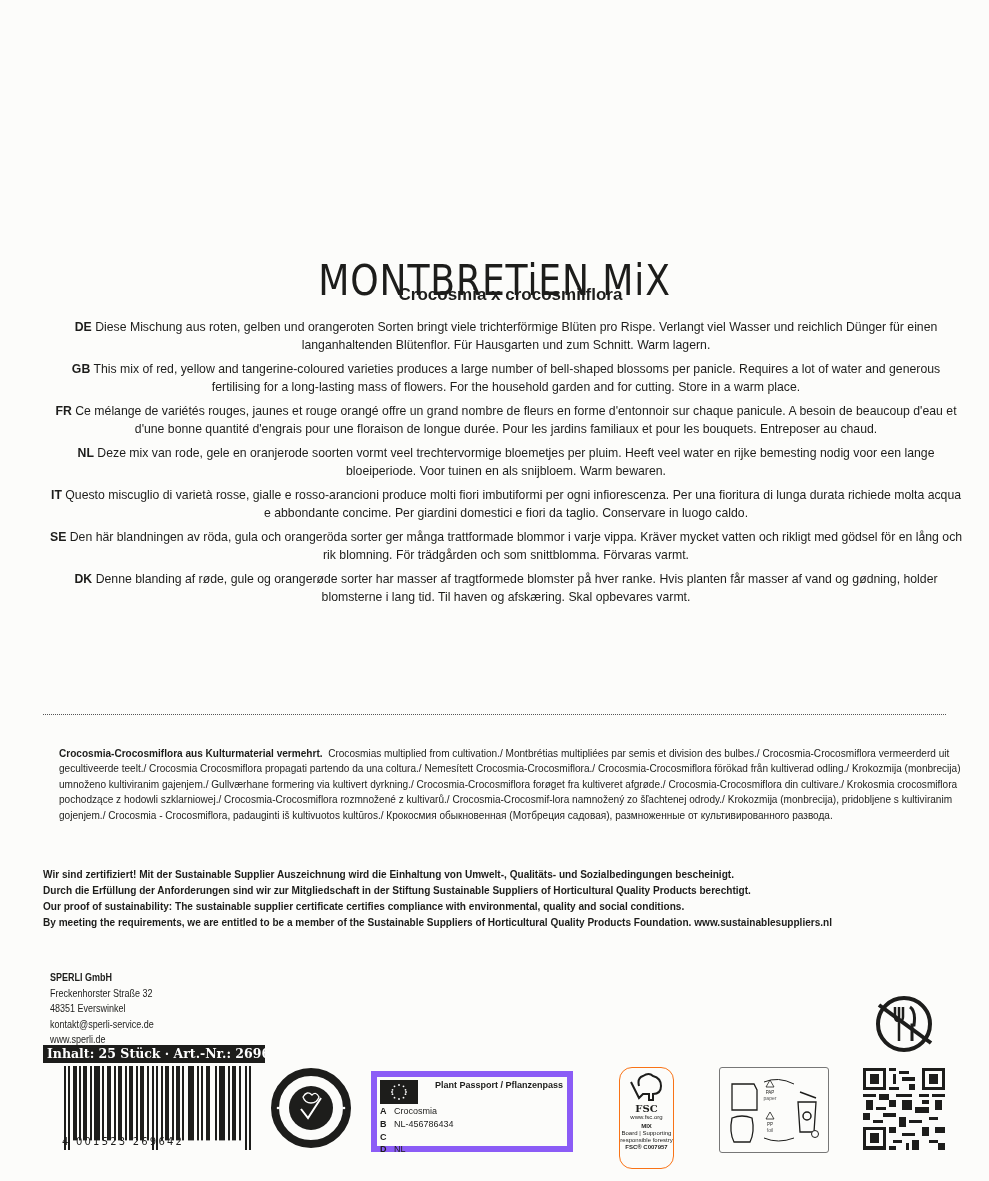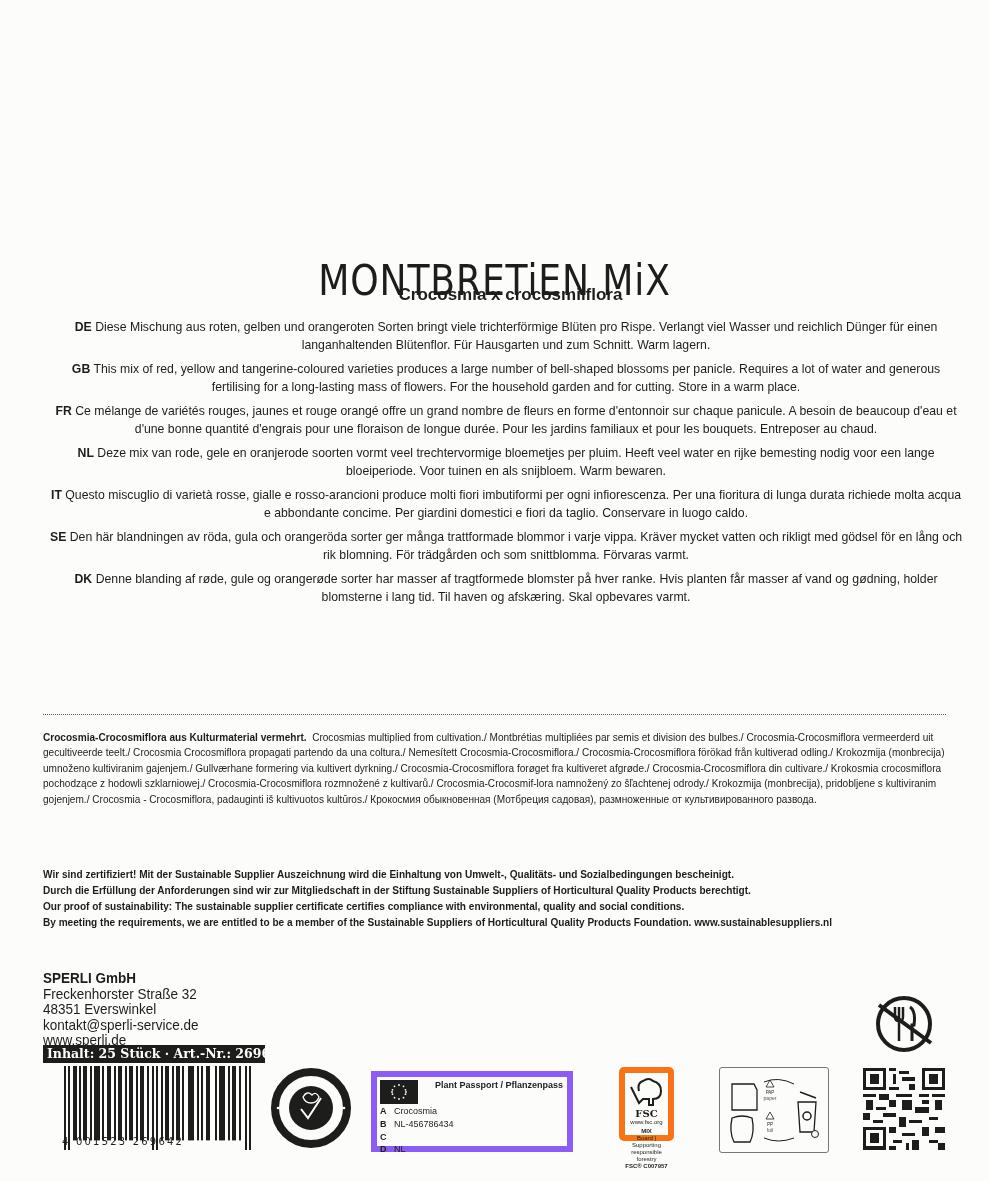--- a/index.html
+++ b/index.html
@@ -22,29 +22,29 @@
     margin: 0 0 7px 0; font-size: 13.2px; line-height: 17.5px;
     transform-origin: left top; transform: scaleX(0.93); width: 985px;
   }
   .desc b { font-weight: bold; }
   .dots {
     position: absolute; top: 714px; left: 43px; width: 903px; height: 0;
     border-top: 1px dotted #555;
   }
   .cult {
     position: absolute; top: 730px; left: 43px; width: 915px;
-    font-size: 11.2px; line-height: 15.4px; margin: 0;
+    font-size: 11.2px; line-height: 15.4px; margin: 16px;
   }
   .cult span.inner { display:block; transform-origin: left top; transform: scaleX(0.9); width: 1010px; }
   .cert {
     position: absolute; top: 866px; left: 43px; width: 930px;
     font-size: 11.2px; line-height: 16px; font-weight: bold;
   }
   .cert div { transform-origin: left top; transform: scaleX(0.9); width: 1030px; white-space: nowrap; }
-  .addr { position: absolute; top: 970px; left: 43px; font-size: 15px; line-height: 15.5px; }
+  .addr { position: absolute; top: 970px; left: 50px; font-size: 10px; line-height: 15.5px; }
   .addr div { transform-origin: left top; transform: scaleX(0.9); white-space: nowrap; }
   .addr .company { font-weight: bold; }
   .content-bar {
     position: absolute; top: 1045px; left: 43px; width: 222px; height: 18px;
     background: #1d1d1b; color: #fff; font-family: "DejaVu Serif", serif; font-weight: bold;
     font-size: 12.5px; line-height: 18px; padding-left: 4px; box-sizing: border-box; white-space: nowrap; overflow: hidden;
   }
   .barcode { position: absolute; top: 1066px; left: 64px; width: 195px; height: 84px; }
   .barcode-digits {
     position: absolute; top: 1136px; left: 62px; width: 200px;
@@ -168,21 +168,21 @@
       </g>
     </svg>
   </div>
   <div class="ph">Plant Passport / Pflanzenpass</div>
   <div class="row" style="top:29px"><b>A</b><span>Crocosmia</span></div>
   <div class="row" style="top:42px"><b>B</b><span>NL-456786434</span></div>
   <div class="row" style="top:55px"><b>C</b><span></span></div>
   <div class="row" style="top:67px"><b>D</b><span>NL</span></div>
 </div>
 
-<div class="logo" style="top:1067px;left:619px;width:55px;height:74px;border:6px solid #f97316;border-radius:5px;box-sizing:border-box;text-align:center;font-size:6px;line-height:7px;">
+<div class="logo" style="top:1067px;left:619px;width:55px;height:102px;border:1px solid #f97316;border-radius:13px;box-sizing:border-box;text-align:center;font-size:6px;line-height:7px;">
   <svg width="40" height="30" viewBox="0 0 40 30" style="margin-top:4px">
     <path d="M4 10 l8 16 l4 -4 h6 v6 h4 v-6 q8 0 8 -8 q0 -8 -8 -10 q-4 -4 -10 0 q-6 2 -4 10" fill="none" stroke="#1d1d1b" stroke-width="2"></path>
   </svg>
   <div style="font-family:'DejaVu Serif',serif;font-size:10px;line-height:10px;font-weight:bold">FSC</div>
   <div>www.fsc.org</div>
   <div style="font-weight:bold;margin-top:2px">MIX</div>
   <div>Board | Supporting</div>
   <div>responsible forestry</div>
   <div style="font-weight:bold">FSC® C007957</div>
 </div>

